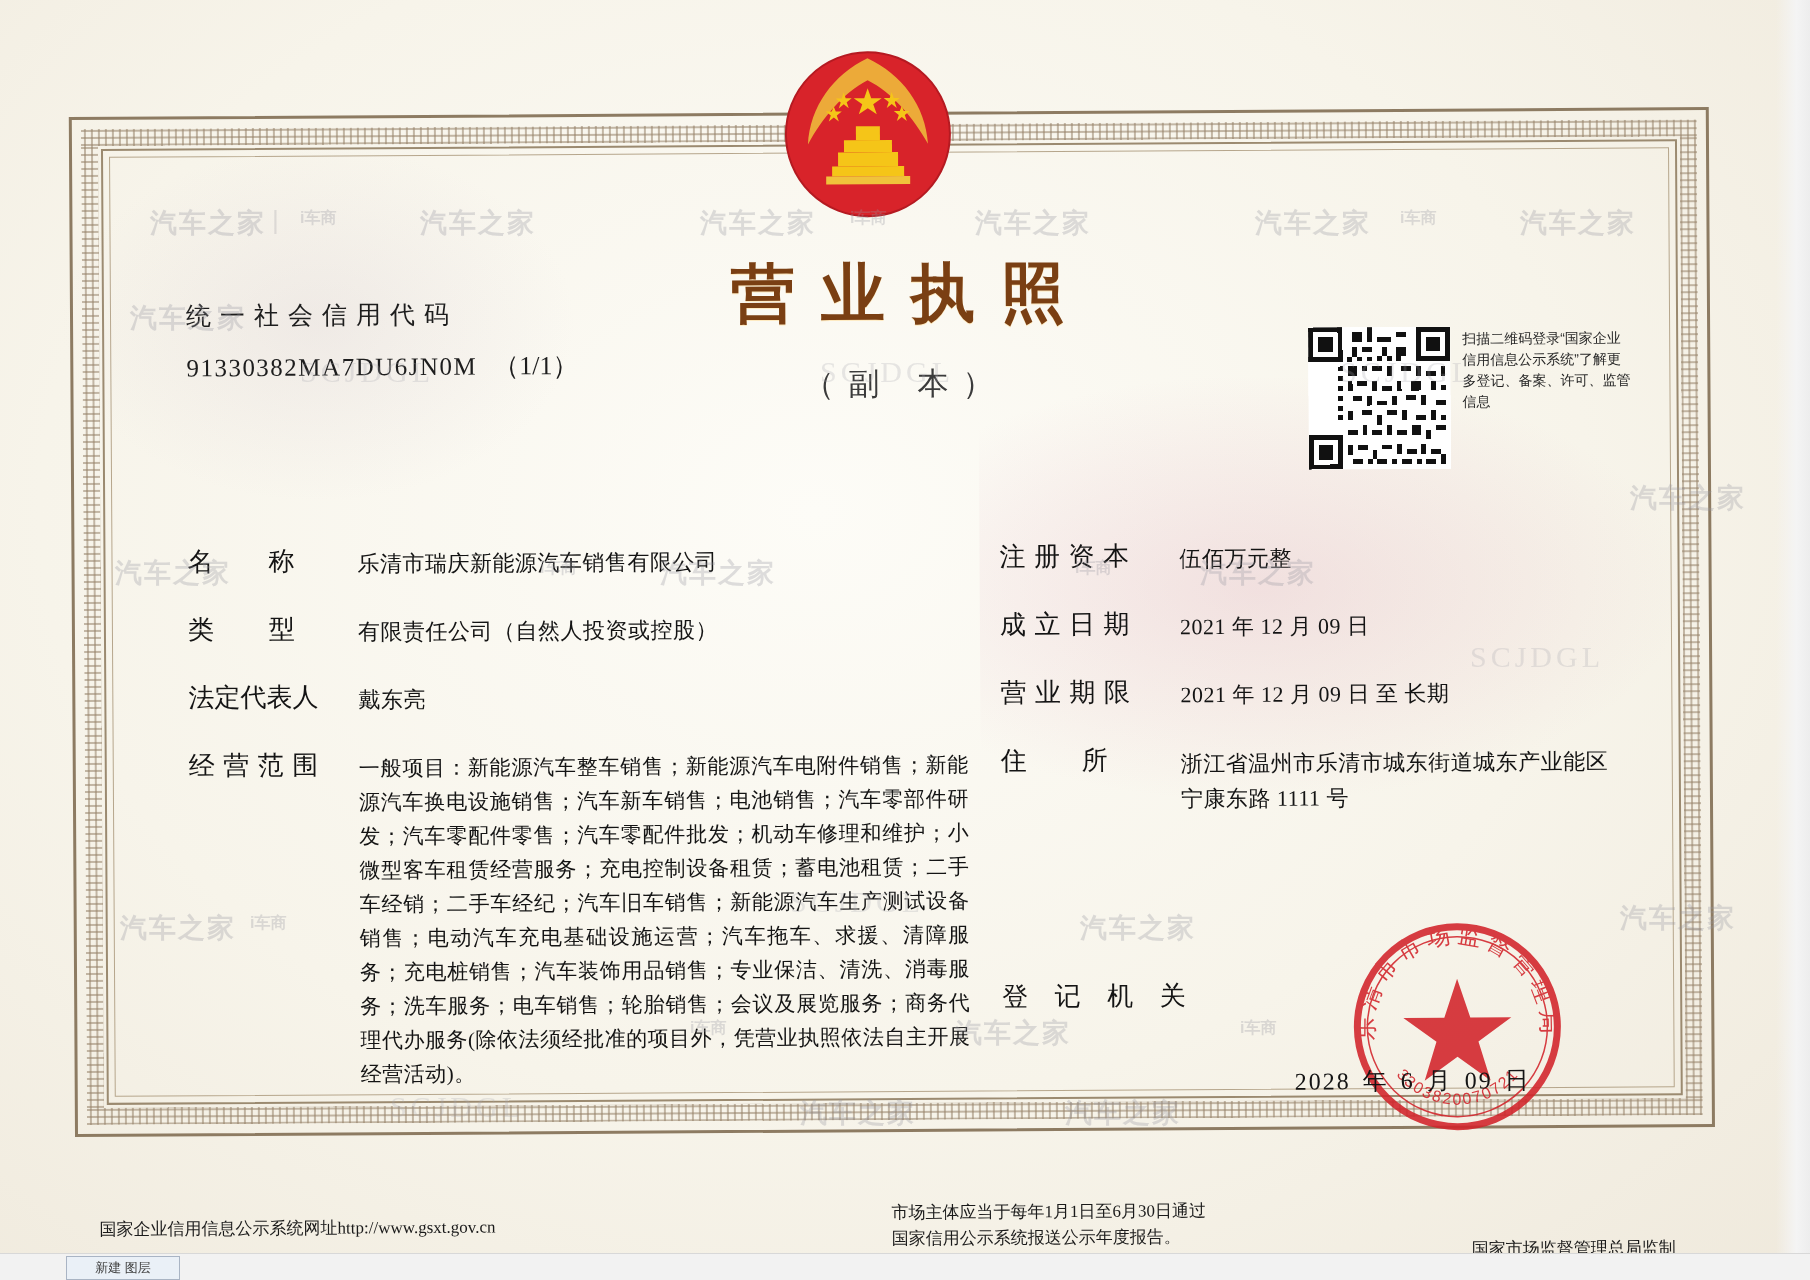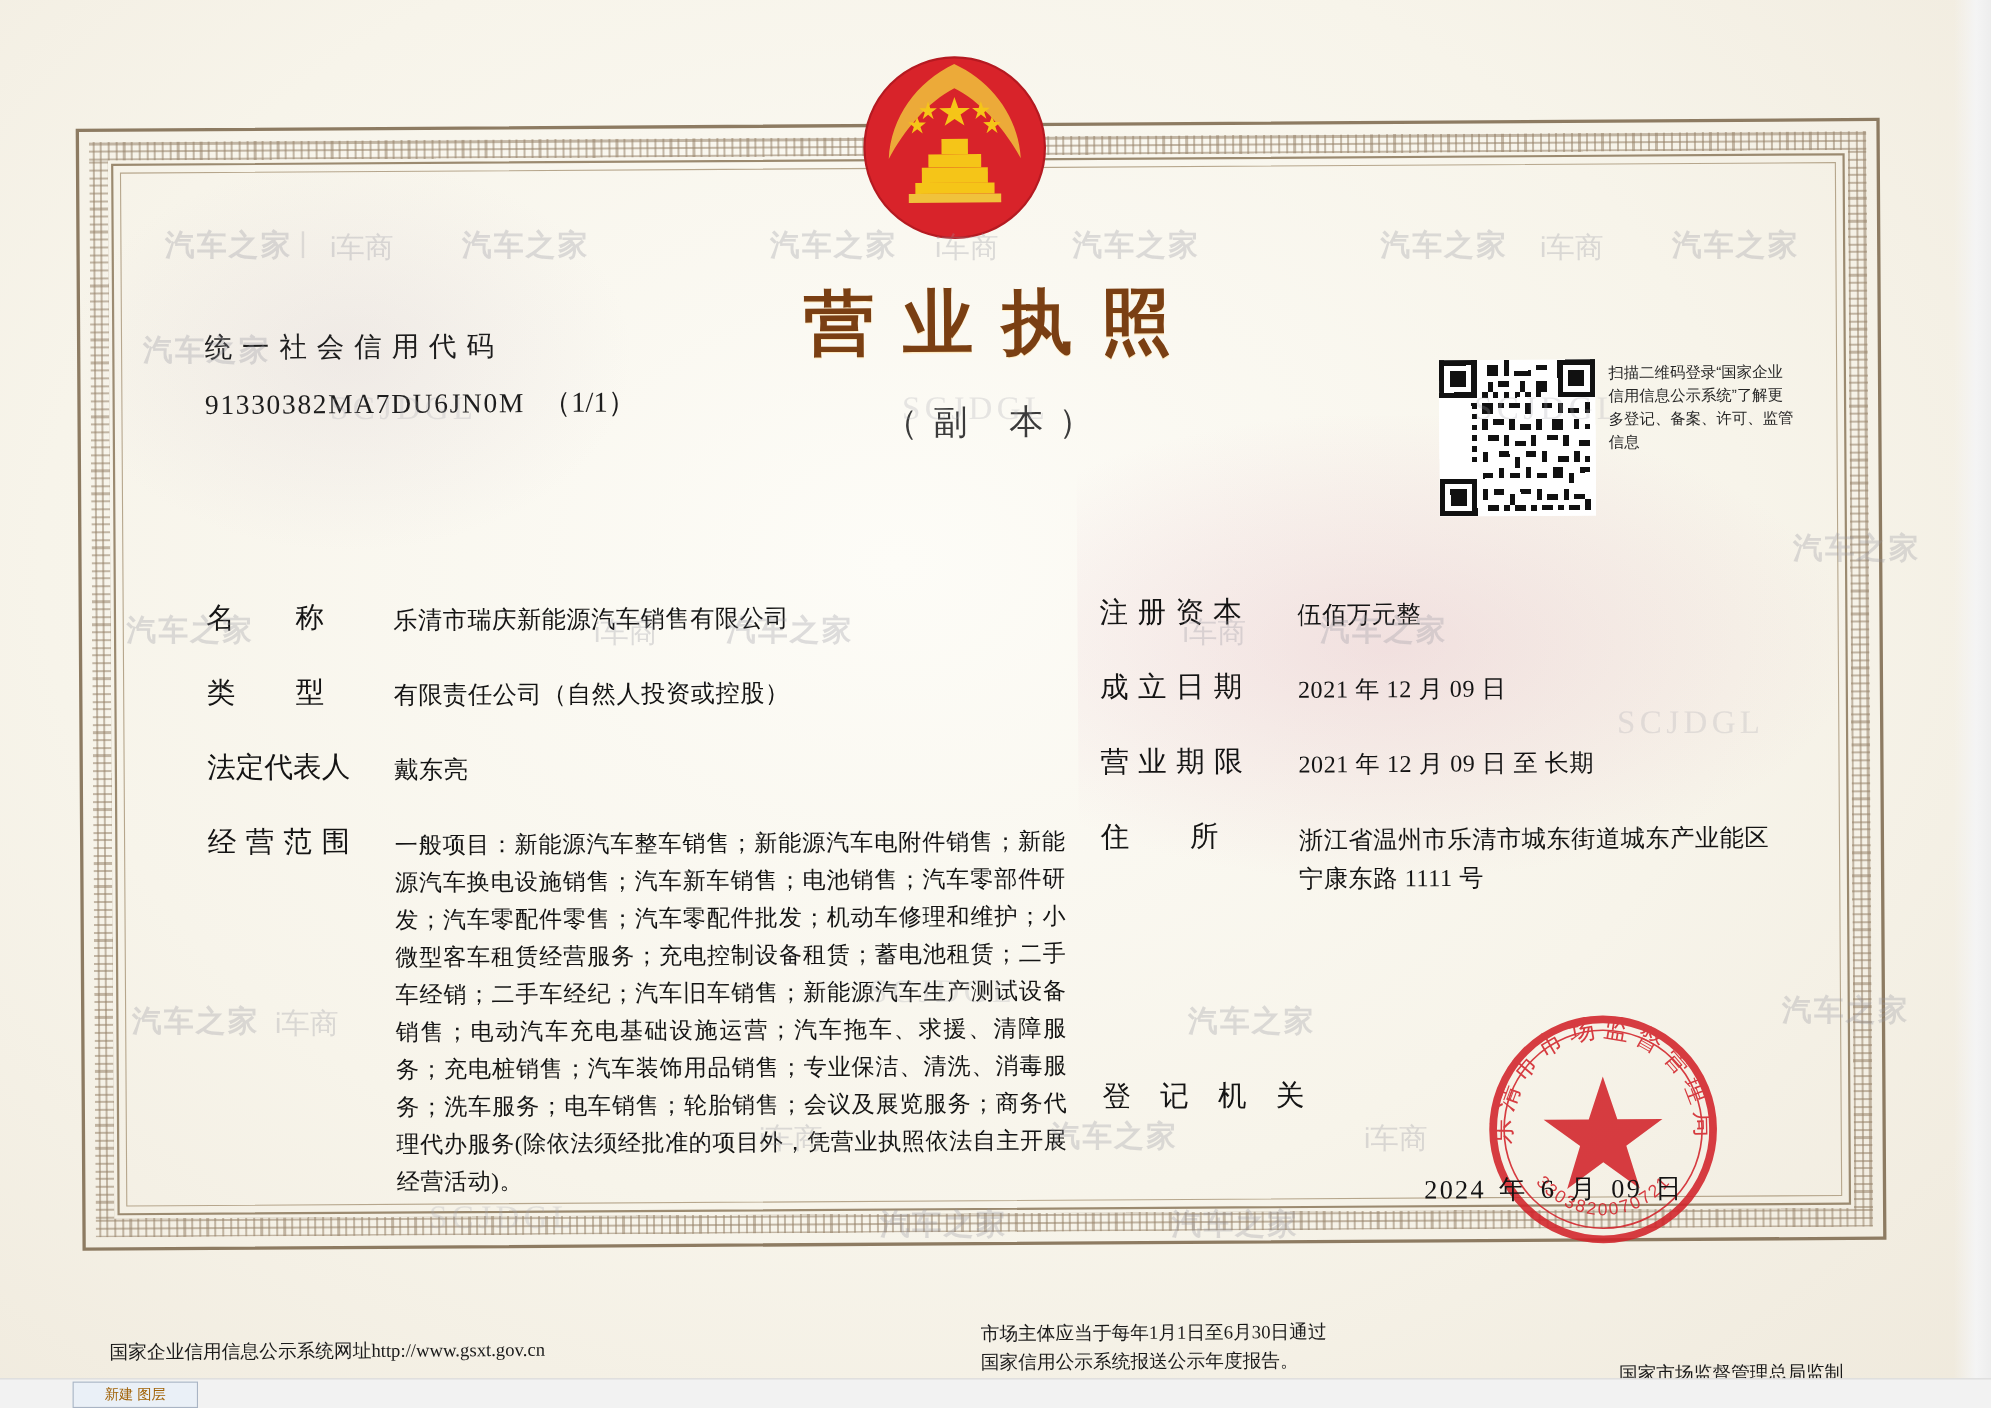--- a/index.html
+++ b/index.html
@@ -265,23 +265,23 @@
     font-size: 27px;
     font-weight: bold;
     color: rgba(150,150,160,0.30);
     letter-spacing: 2px;
   }
   .wm-bar {
     color: rgba(150,150,160,0.26);
     font-size: 26px;
   }
   .wm-logo {
-    font-size: 26px;
+    font-size: 16px;
     color: rgba(150,150,160,0.30);
-    font-weight: normal;
+    font-weight: bold;
   }
   .wm-scjdgl {
     font-size: 30px;
     color: rgba(165,165,172,0.26);
     letter-spacing: 4px;
     font-family: "Liberation Serif", serif;
   }
 
   
   #smudge {
@@ -309,21 +309,21 @@
     background: #f2f2f2;
     border-top: 1px solid #d8d8d8;
     z-index: 8;
   }
   #bottom-chip {
     position: absolute;
     left: 66px; bottom: 0px;
     width: 112px; height: 22px;
     border: 1px solid #a9b4c4;
     background: #eaf0f7;
-    color: #a16207;
+    color: #404040;
     font-size: 13px;
     font-family: "Liberation Sans", sans-serif;
     display: flex; align-items: center; justify-content: center;
     z-index: 9;
   }
   #right-edge {
     position: absolute;
     right: 0; top: 0;
     width: 34px; height: 1280px;
     background: linear-gradient(90deg, rgba(255,255,255,0) 0%, #f4f4f4 60%, #ededed 100%);
@@ -531,21 +531,21 @@
       <text font-size="23" font-family="'Liberation Serif', serif" fill="#d2232a" letter-spacing="6">
         <textPath href="#sealArcTop" startOffset="50%" text-anchor="middle">乐清市市场监督管理局</textPath>
       </text>
       <path id="sealArcBottom" d="M 32 110 A 78 78 0 0 0 188 110" fill="none"></path>
       <text font-size="16" font-family="'Liberation Sans', sans-serif" fill="#d2232a" letter-spacing="2">
         <textPath href="#sealArcBottom" startOffset="50%" text-anchor="middle">3303820070721</textPath>
       </text>
     </svg>
 
     <div id="issue-date">
-      <span>2024</span>
+      <span>2028</span>
       <span>年</span>
       <span>6</span>
       <span>月</span>
       <span>09</span>
       <span>日</span>
     </div>
 
     <div class="footer-text" id="footer-left">国家企业信用信息公示系统网址http://www.gsxt.gov.cn</div>
     <div class="footer-text" id="footer-center">
       <div>市场主体应当于每年1月1日至6月30日通过</div>

